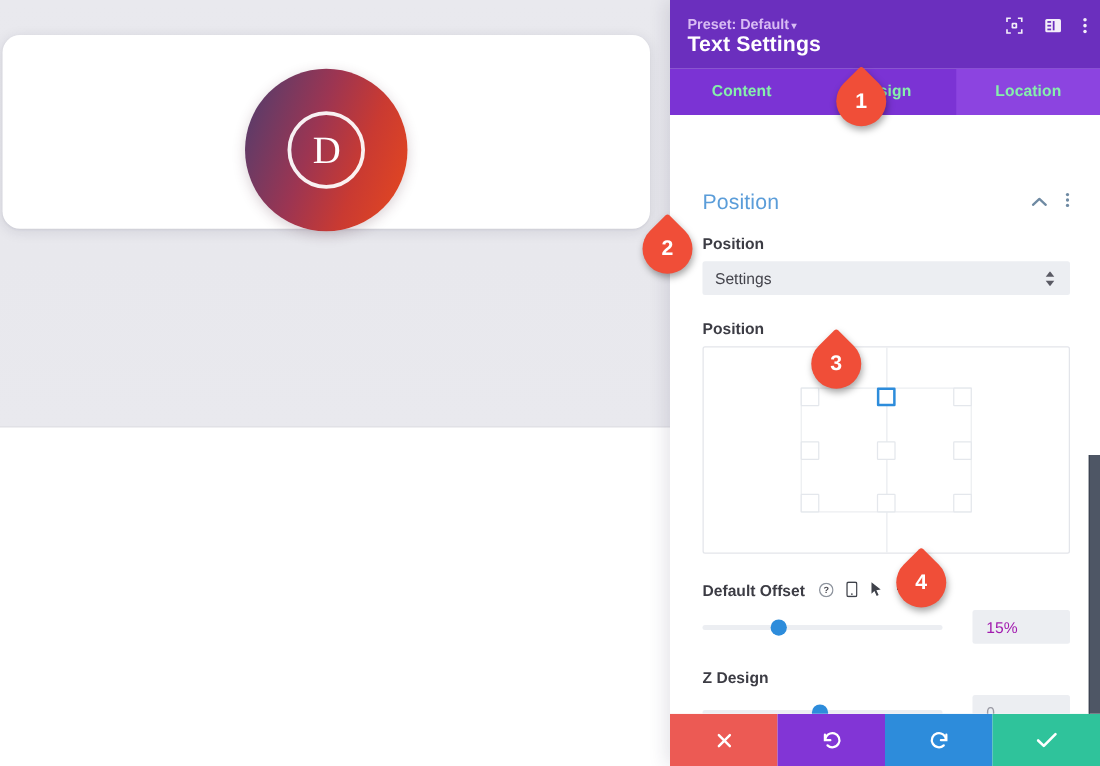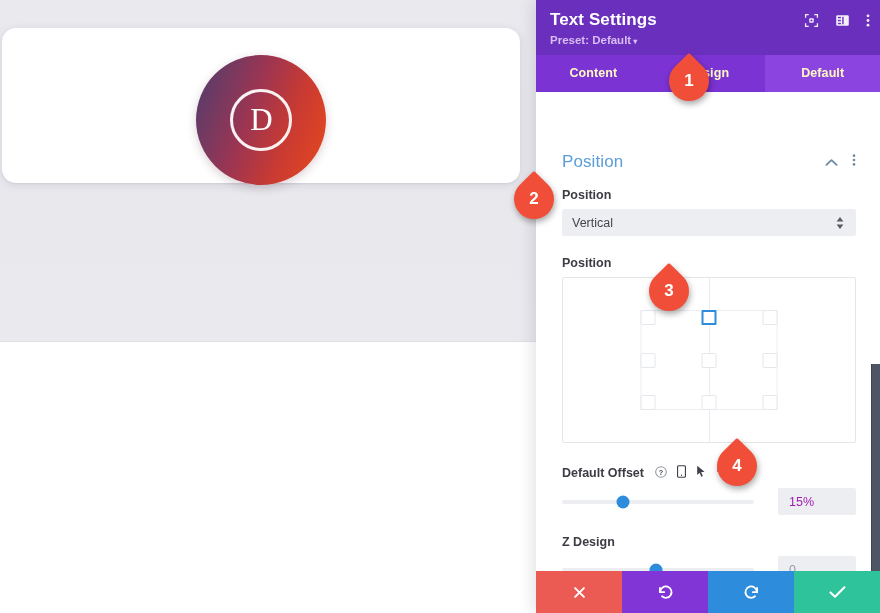--- a/index.html
+++ b/index.html
@@ -66,21 +66,21 @@
   #panel-preset .caret{ font-size:8px; margin-left:2px; }
   .hdr-icons{ position:absolute; right:10px; top:13px; display:flex; align-items:center; gap:16px;}
   .hdr-ic{ opacity:.92; cursor:pointer; display:block; }
 
   
   #panel-tabs{
     background:#7b33d4; display:flex; position:relative; flex:0 0 auto;
   }
   .tab{
     flex:1 1 0; text-align:center; font-size:12.5px; font-weight:bold;
-    color:#fef9c3; padding:11px 0 12px 0; cursor:pointer; letter-spacing:.1px;
+    color:#86efac; padding:11px 0 12px 0; cursor:pointer; letter-spacing:.1px;
   }
   .tab.active{ background:#8c44e0; }
 
   
   #panel-body{
     flex:1 1 auto; overflow:hidden; position:relative; background:#fff;
     padding:0 0 0 0;
     margin-top:42px;
   }
   #scroll-inner{ padding:18px 24px 10px 26px; }
@@ -193,24 +193,24 @@
   <div id="divi-logo">
     <div id="divi-ring">
       <span>D</span>
     </div>
   </div>
 </div>
 
 <div id="panel">
 
   <div id="panel-header">
-    <div id="panel-title">Text Settings</div>
     <div id="panel-preset">
       <span>Preset: Default</span><span class="caret">▾</span>
     </div>
+    <div id="panel-title">Text Settings</div>
 
     <div class="hdr-icons">
       <span class="hdr-ic">
         <svg width="15" height="15" viewBox="0 0 16 16" fill="none" stroke="#fff" stroke-width="1.4">
           <path d="M1.7 5V1.7H5"></path>
             <path d="M11 1.7h3.3V5"></path>
             <path d="M14.3 11v3.3H11"></path>
             <path d="M5 14.3H1.7V11"></path>
           <rect x="5.6" y="5.6" width="4.8" height="4.8" rx="1" fill="#fff" stroke="none"></rect>
           <circle cx="8" cy="8" r="1.1" fill="#6b2fbe" stroke="none"></circle>
@@ -231,21 +231,21 @@
           <circle cx="2" cy="8" r="1.5" fill="#fff"></circle>
           <circle cx="2" cy="13" r="1.5" fill="#fff"></circle>
         </svg>
       </span>
     </div>
   </div>
 
   <div id="panel-tabs">
     <div class="tab">Content</div>
     <div class="tab">Design</div>
-    <div class="tab active">Default</div>
+    <div class="tab active">Location</div>
   </div>
 
   <div id="panel-body">
     <div id="scroll-inner">
 
       <div class="sec-head">
         <div class="sec-title">Position</div>
         <div class="sec-ctrl">
           <span>
             <svg width="13" height="9" viewBox="0 0 14 9" fill="none" stroke="#6f8aa3" stroke-width="2" stroke-linecap="round" stroke-linejoin="round">
@@ -259,21 +259,21 @@
               <circle cx="2" cy="13" r="1.5" fill="#6f8aa3"></circle>
             </svg>
           </span>
         </div>
       </div>
 
       <div class="field-label">
         <span>Position</span>
       </div>
       <div class="select-box">
-        <span class="val">Vertical</span>
+        <span class="val">Settings</span>
         <span class="sel-arrows">
           <svg width="8" height="5" viewBox="0 0 8 5">
               <path d="M4 0L7.4 4.4H0.6z" fill="#5a5a64"></path>
             </svg>
           <svg width="8" height="5" viewBox="0 0 8 5">
               <path d="M4 5L0.6 0.6h6.8z" fill="#5a5a64"></path>
             </svg>
         </span>
       </div>
 

